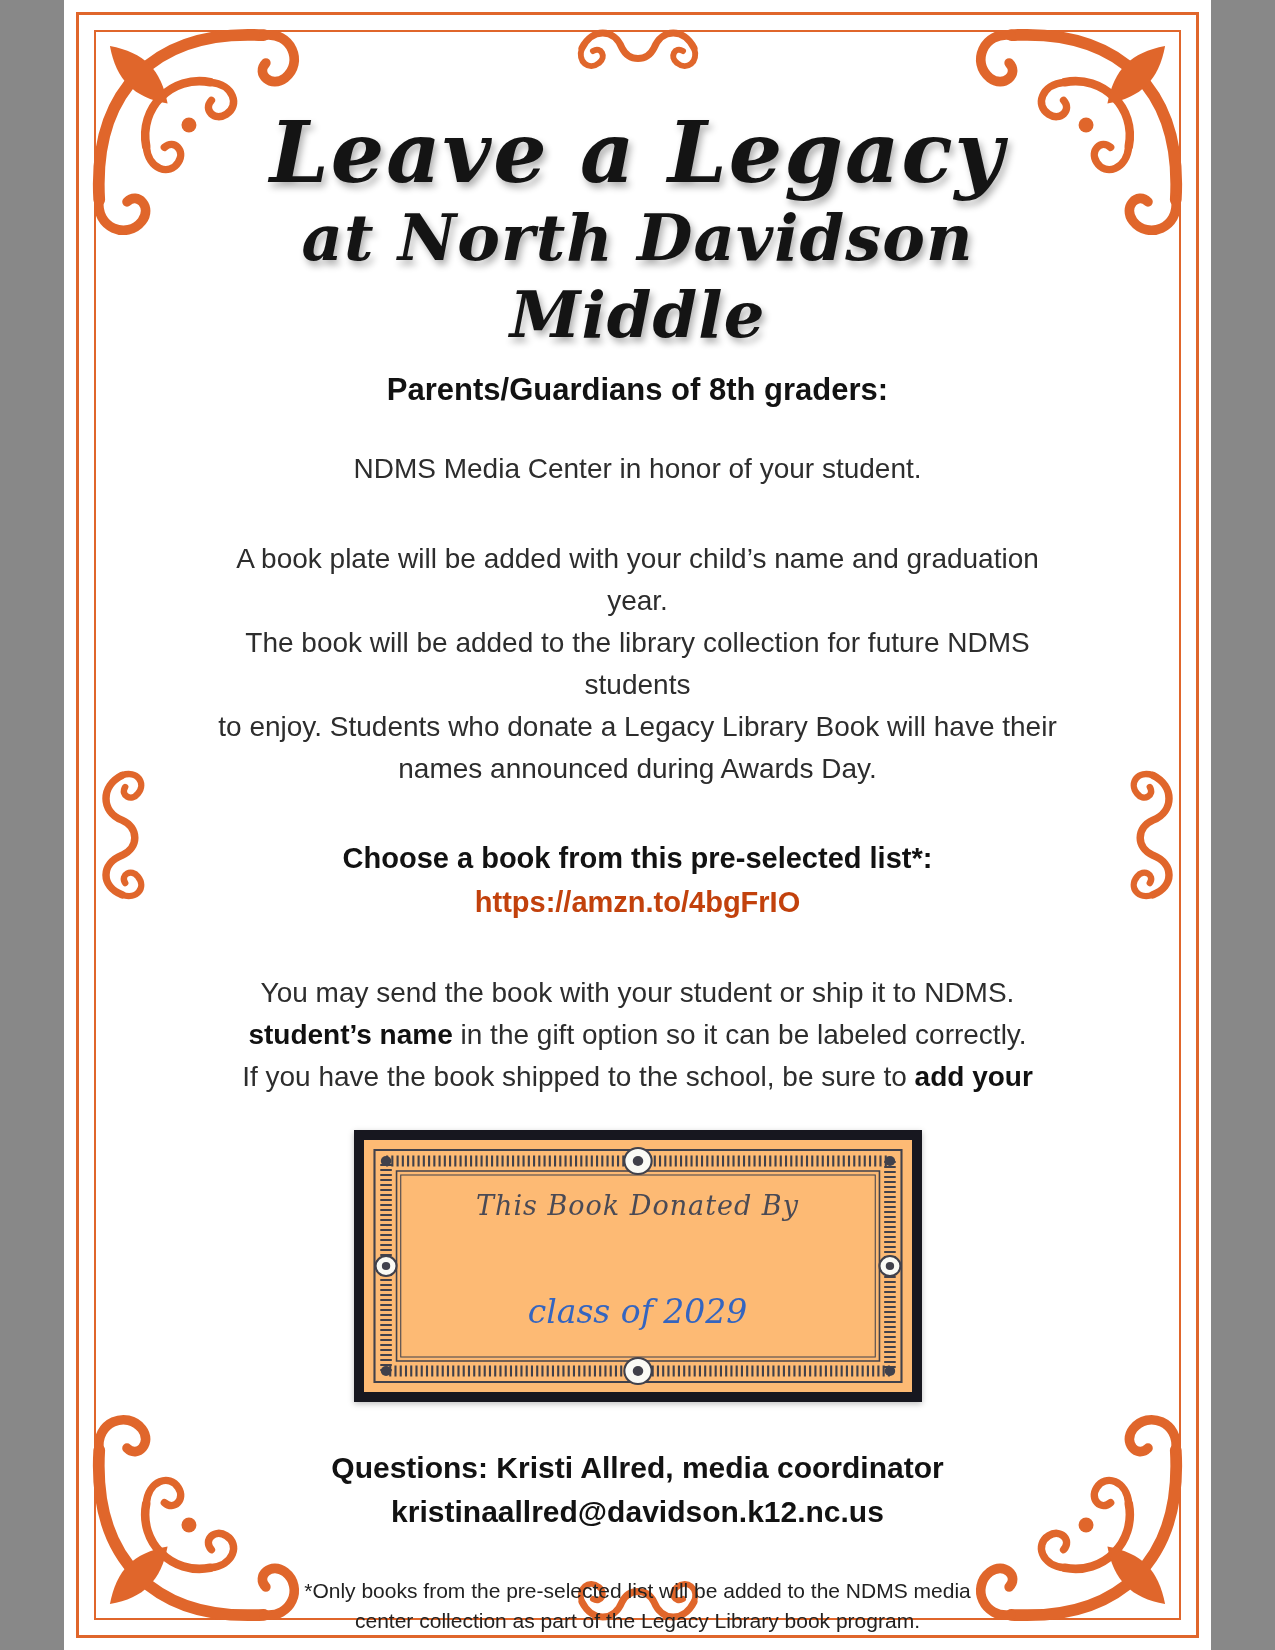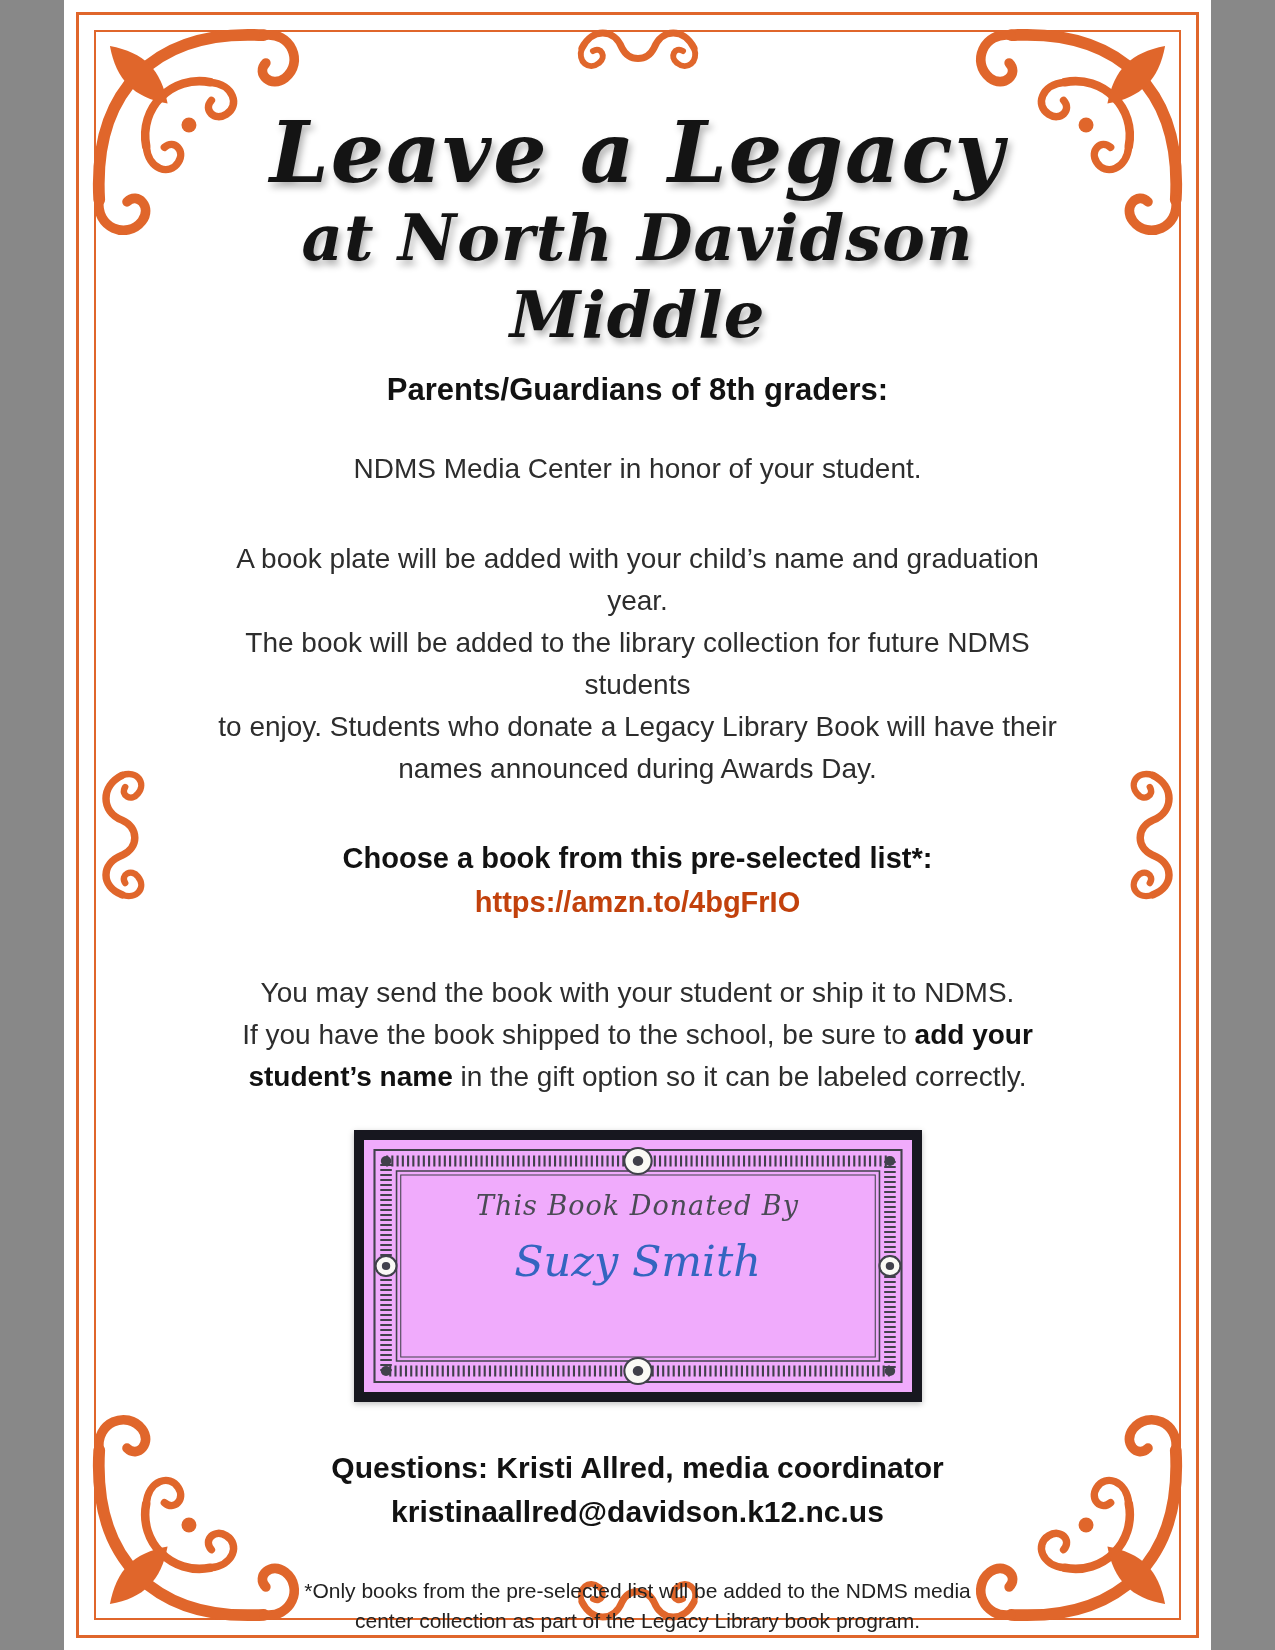--- a/index.html
+++ b/index.html
@@ -39,21 +39,21 @@
   .para .line { display:block; }
   .para b { font-weight:bold; color:#111; }
   .choose { margin:0 auto 48px auto; font-size:29px; font-weight:bold; color:#121212; line-height:1.52; }
   .choose .line { display:block; }
   .choose .url { color:#c2410c; text-decoration:none; cursor:pointer; }
   .shipping { margin-bottom:32px; }
 
   
   .plate-outer { width:548px; margin:0 auto 44px auto; background:#17171f; padding:10px;
                  box-shadow:0 2px 6px rgba(0,0,0,.25); }
-  .plate-paper { position:relative; height:252px; background:#f0abfc; }
+  .plate-paper { position:relative; height:252px; background:#fdba74; }
   .plate-paper svg { position:absolute; inset:0; width:100%; height:100%; }
   .plate-art rect, .plate-art circle, .plate-art path { stroke:#41414b; fill:none; }
   .plate-art .med { fill:#fafaf5; }
   .plate-art .dot { fill:#41414b; stroke:none; }
   .plate-text { position:absolute; inset:0; }
   .plate-heading { position:absolute; top:50px; width:100%; font-family:"DejaVu Serif", serif;
                    font-style:italic; font-size:27px; letter-spacing:1px; color:#4a4a55; }
   .plate-name { position:absolute; top:96px; width:100%; font-family:"DejaVu Serif", serif;
                 font-style:italic; font-size:43px; color:#3465c0; }
   .plate-class { position:absolute; top:152px; width:100%; font-family:"DejaVu Serif", serif;
@@ -145,22 +145,22 @@
       <span class="line">names announced during Awards Day.</span>
     </p>
 
     <p class="choose">
       <span class="line">Choose a book from this pre-selected list*:</span>
       <span class="line url">https://amzn.to/4bgFrIO</span>
     </p>
 
     <p class="para shipping">
       <span class="line">You may send the book with your student or ship it to NDMS.</span>
+      <span class="line"><b>student’s name</b><span> in the gift option so it can be labeled correctly.</span></span>
       <span class="line"><span>If you have the book shipped to the school,  be sure to </span><b>add your</b></span>
-      <span class="line"><b>student’s name</b><span> in the gift option so it can be labeled correctly.</span></span>
     </p>
 
     <div class="plate-outer">
       <div class="plate-paper">
         <svg class="plate-art" viewBox="0 0 522 252" preserveAspectRatio="none">
           <rect x="10" y="10" width="502" height="232" stroke-width="2"></rect>
           <rect x="21" y="21" width="480" height="210" stroke-width="11" stroke-dasharray="2 3"></rect>
           <rect x="31" y="31" width="460" height="190" stroke-width="1.5"></rect>
           <rect x="35" y="35" width="452" height="182" stroke-width="1"></rect>
           <circle class="med" cx="261" cy="21" r="13" stroke-width="2"></circle>
@@ -171,21 +171,21 @@
           <circle class="dot" cx="21" cy="126" r="4"></circle>
           <circle class="med" cx="501" cy="126" r="10" stroke-width="2"></circle>
           <circle class="dot" cx="501" cy="126" r="4"></circle>
           <circle class="dot" cx="21" cy="21" r="5"></circle>
           <circle class="dot" cx="501" cy="21" r="5"></circle>
           <circle class="dot" cx="21" cy="231" r="5"></circle>
           <circle class="dot" cx="501" cy="231" r="5"></circle>
         </svg>
         <div class="plate-text">
           <div class="plate-heading">This Book Donated By</div>
-          <div class="plate-name">Suzy Smith</div>
+          <div class="plate-class">class of 2029</div>
         </div>
       </div>
     </div>
 
     <p class="contact">
       <span class="line">Questions: Kristi Allred, media coordinator</span>
       <span class="line email">kristinaallred@davidson.k12.nc.us</span>
     </p>
 
     <p class="footnote">

